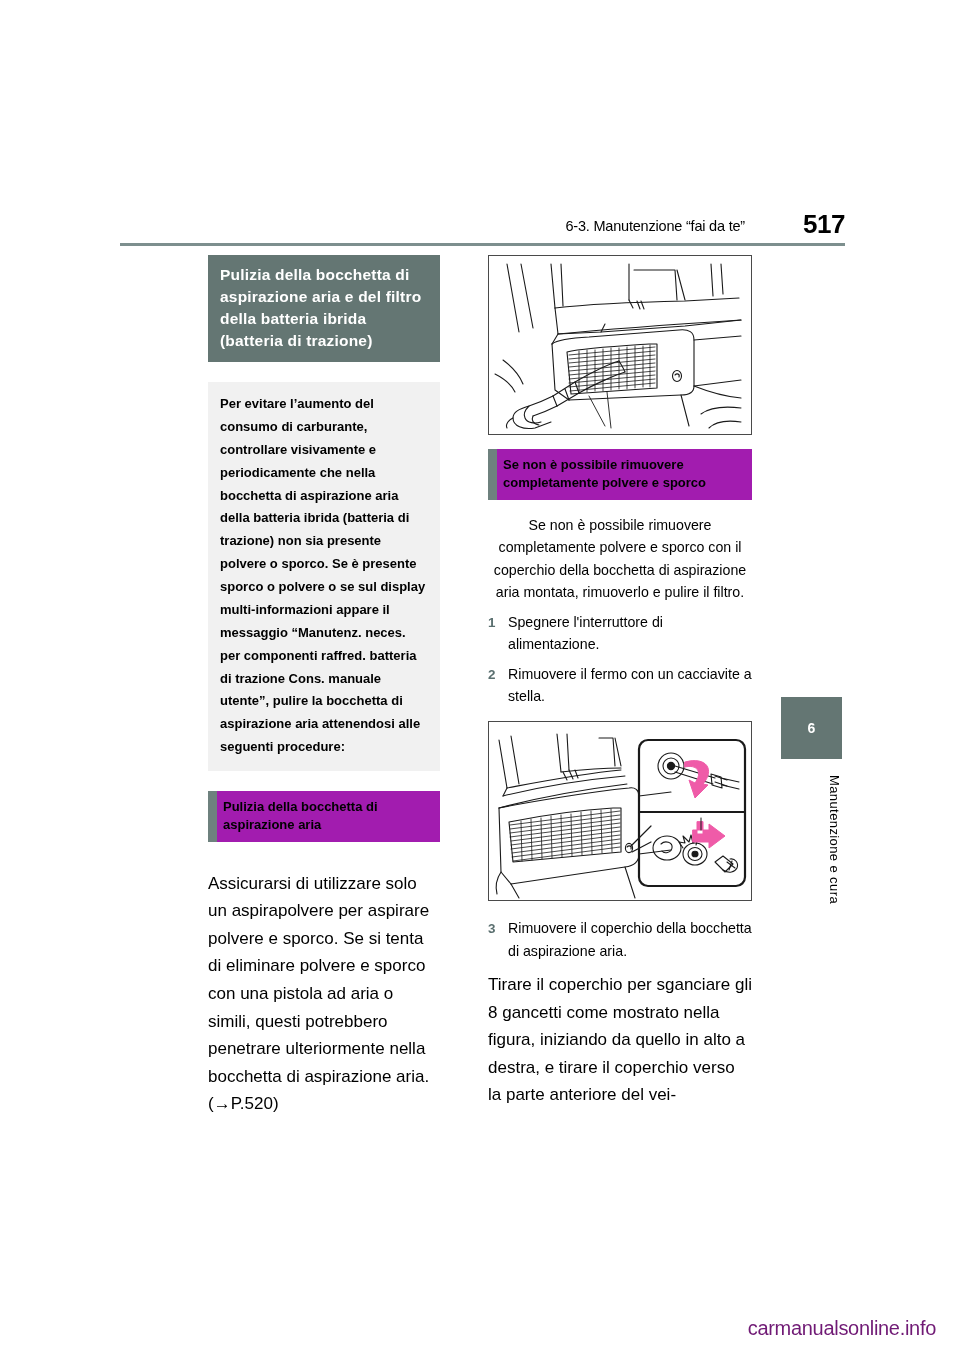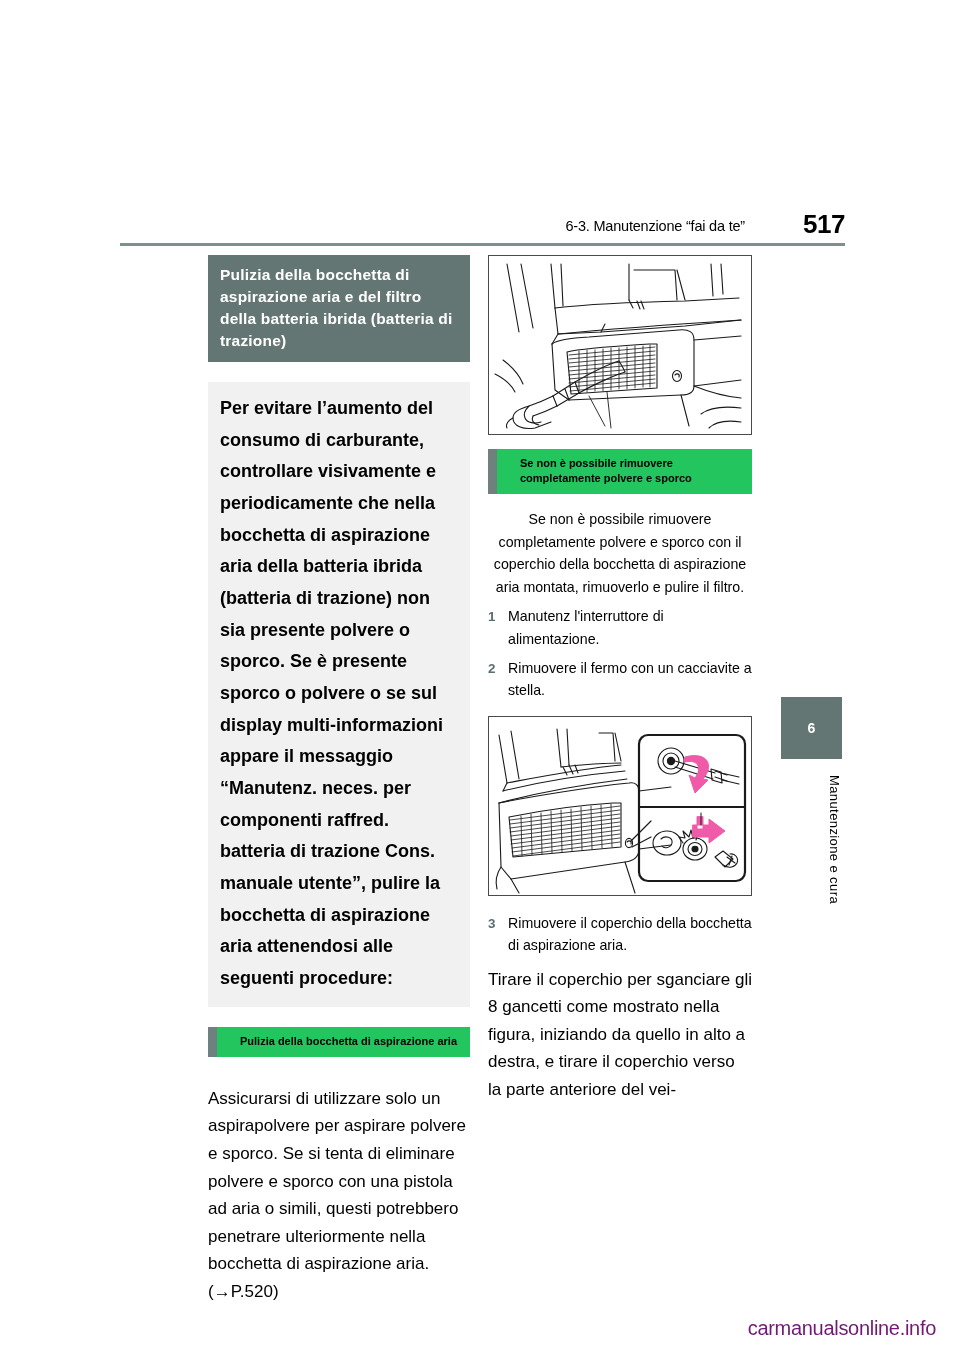--- a/index.html
+++ b/index.html
@@ -50,21 +50,21 @@
     font-weight: bold;
     letter-spacing: -0.5px;
     margin-left: 22px;
   }
 
   
   #col-left {
     position: absolute;
     left: 208px;
     top: 255px;
-    width: 262px;
+    width: 232px;
   }
   #col-right {
     position: absolute;
     left: 488px;
     top: 255px;
     width: 264px;
   }
 
   
   .head-solid {
@@ -72,33 +72,33 @@
     color: #ffffff;
     font-size: 15.5px;
     font-weight: bold;
     line-height: 1.42;
     padding: 9px 11px 10px 12px;
     letter-spacing: 0.2px;
   }
 
   
   .head-bar {
-    background: #22c55e;
+    background: #a21caf;
     border-left: 9px solid #6e817e;
-    padding: 7px 10px 8px 23px;
-    font-size: 11px;
+    padding: 7px 10px 8px 6px;
+    font-size: 13px;
     font-weight: bold;
     line-height: 1.38;
   }
 
   
   .notice-box {
     background: #f1f1f1;
     padding: 11px 12px 12px 12px;
-    font-size: 18px;
+    font-size: 13px;
     font-weight: bold;
     line-height: 1.76;
   }
   .para-lg {
     font-size: 14.2px;
     line-height: 1.58;
     margin: 0;
     text-align: center;
   }
   .para-sm {
@@ -285,21 +285,21 @@
   <div class="gap-md"></div>
 
   <div class="head-bar">Se non è possibile rimuovere completamente polvere e sporco</div>
 
   <div class="gap-md"></div>
 
   <p class="para-lg">Se non è possibile rimuovere completamente polvere e sporco con il coperchio della bocchetta di aspirazione aria montata, rimuoverlo e pulire il filtro.</p>
 
   <div class="step">
     <span class="step-num">1</span>
-    <span class="step-text">Manutenz l'interruttore di alimentazione.</span>
+    <span class="step-text">Spegnere l'interruttore di alimentazione.</span>
   </div>
   <div class="step">
     <span class="step-num">2</span>
     <span class="step-text">Rimuovere il fermo con un cacciavite a stella.</span>
   </div>
 
   <div class="gap-md"></div>
 
   <div class="figure">
     <svg viewBox="0 0 262 178" xmlns="http://www.w3.org/2000/svg" fill="none" stroke="#1a1a1a" stroke-width="1.1" stroke-linecap="round" stroke-linejoin="round">

